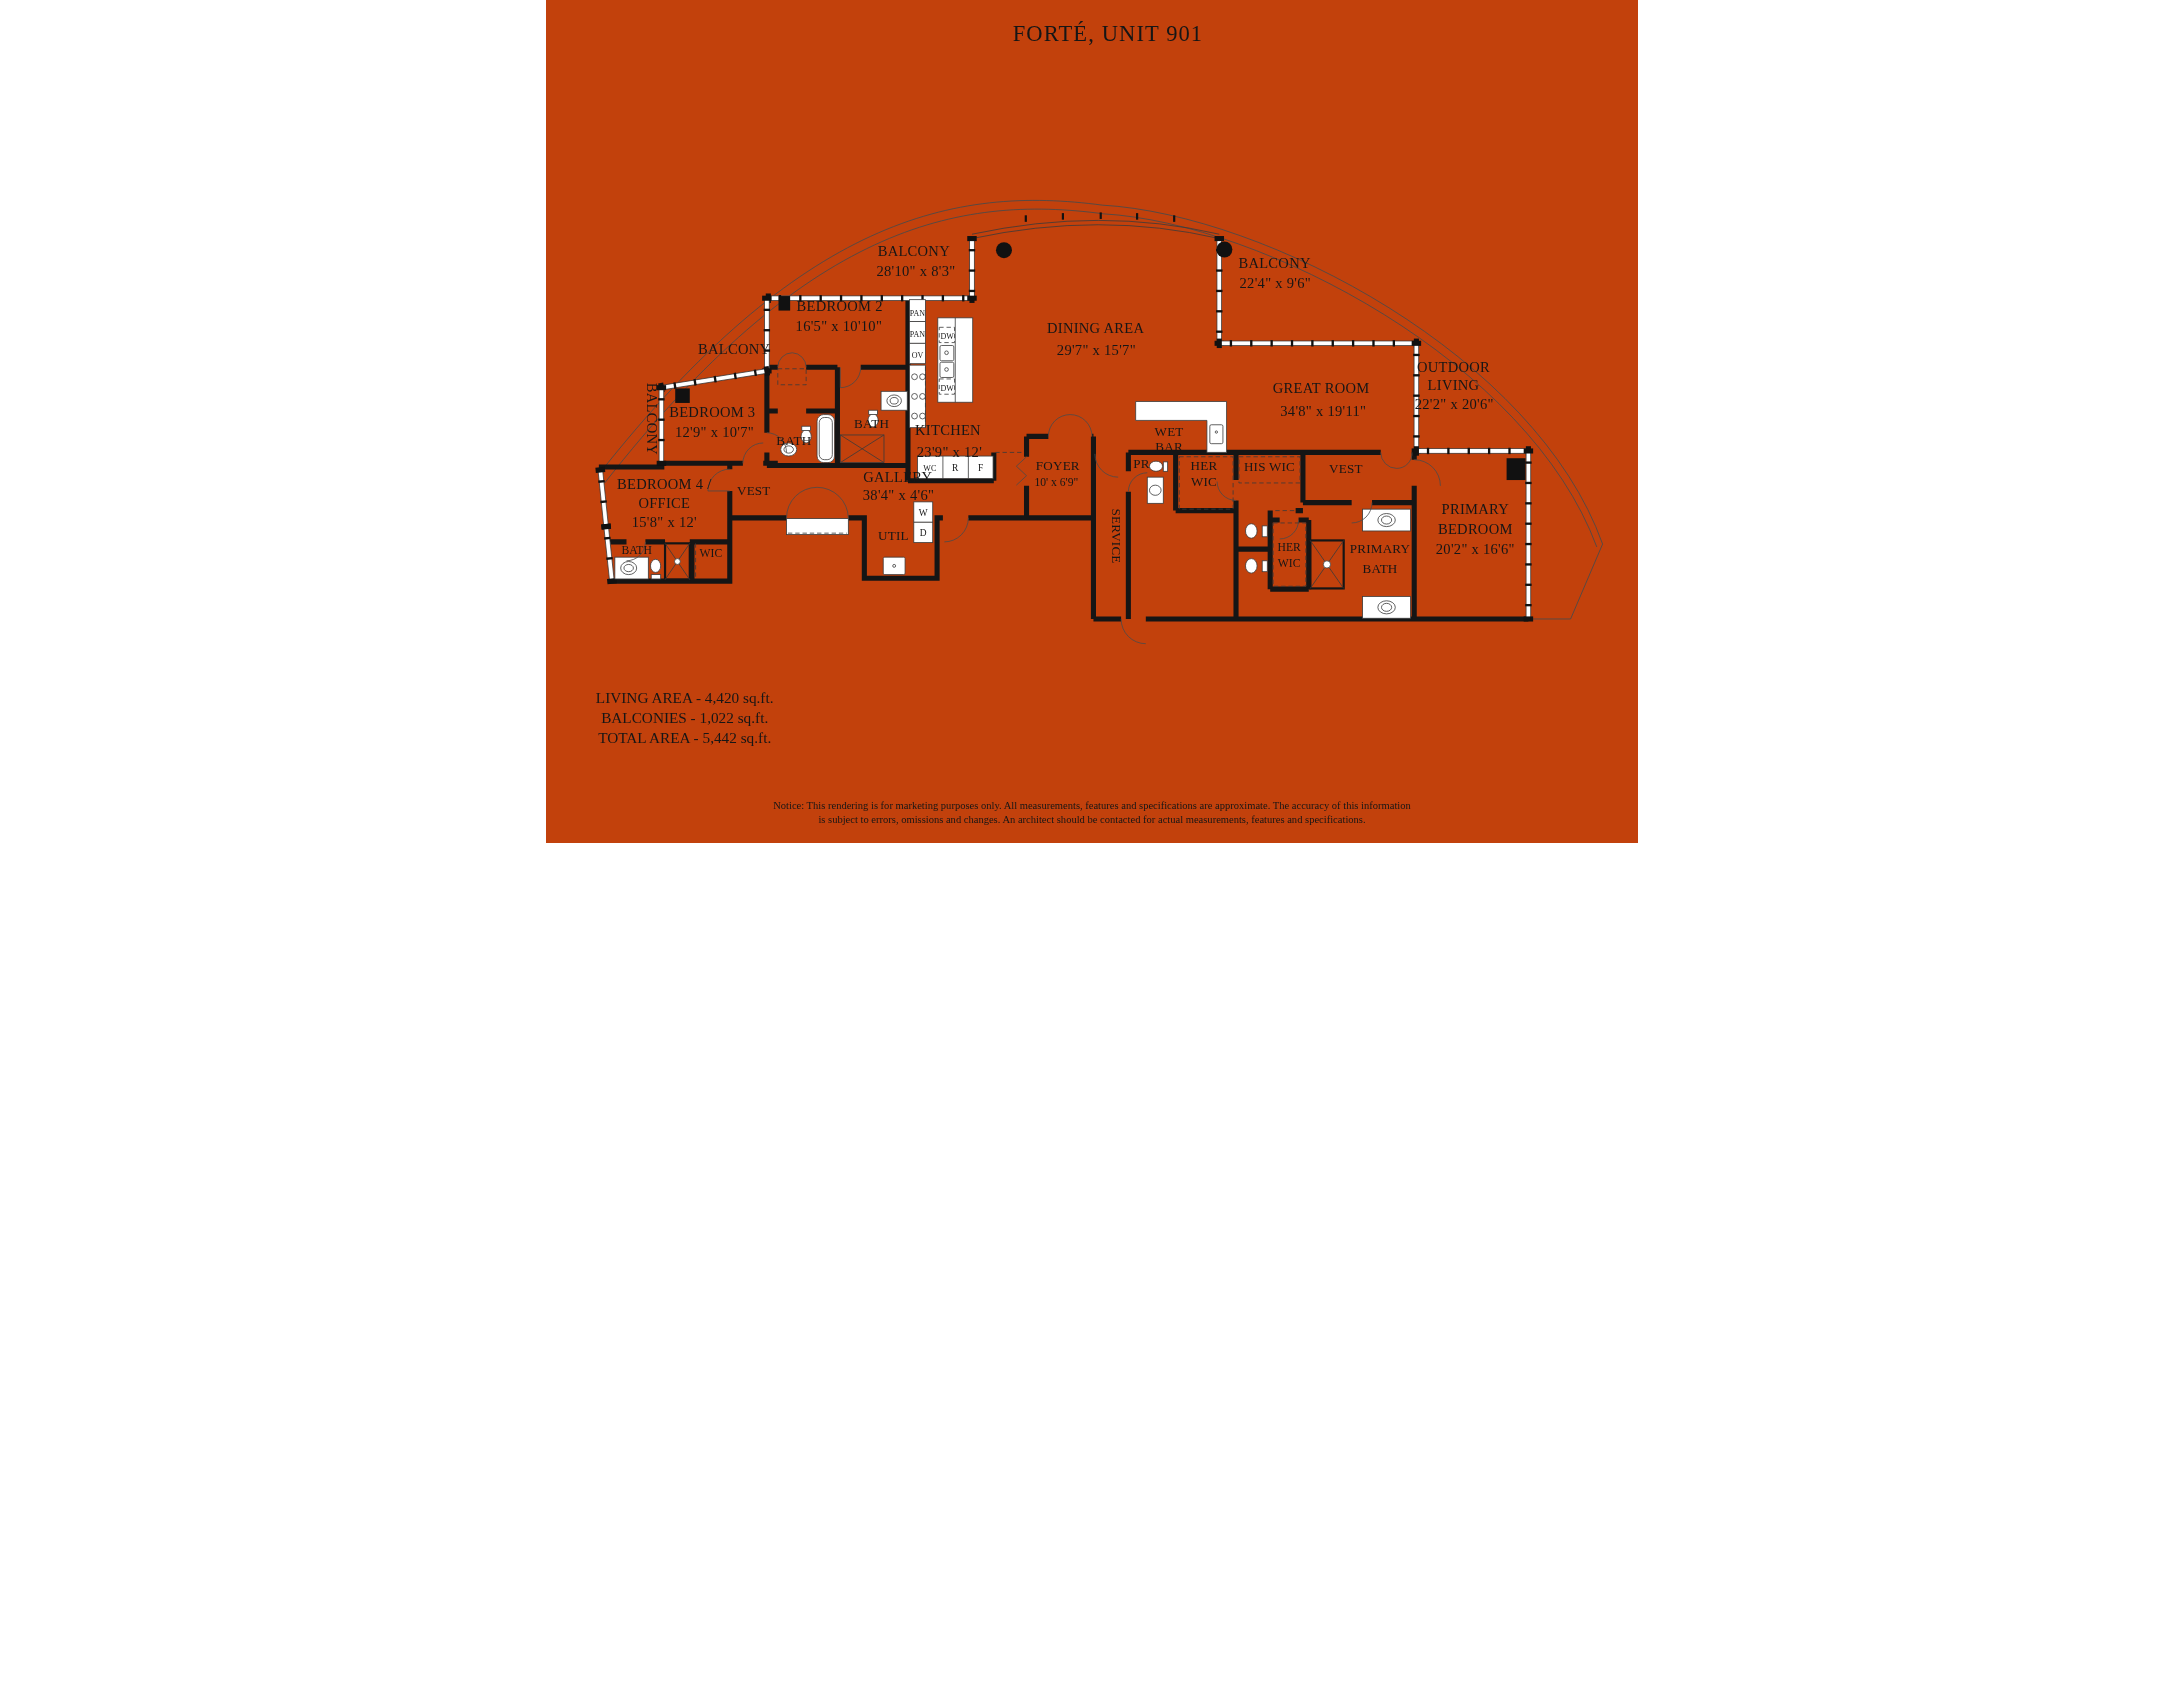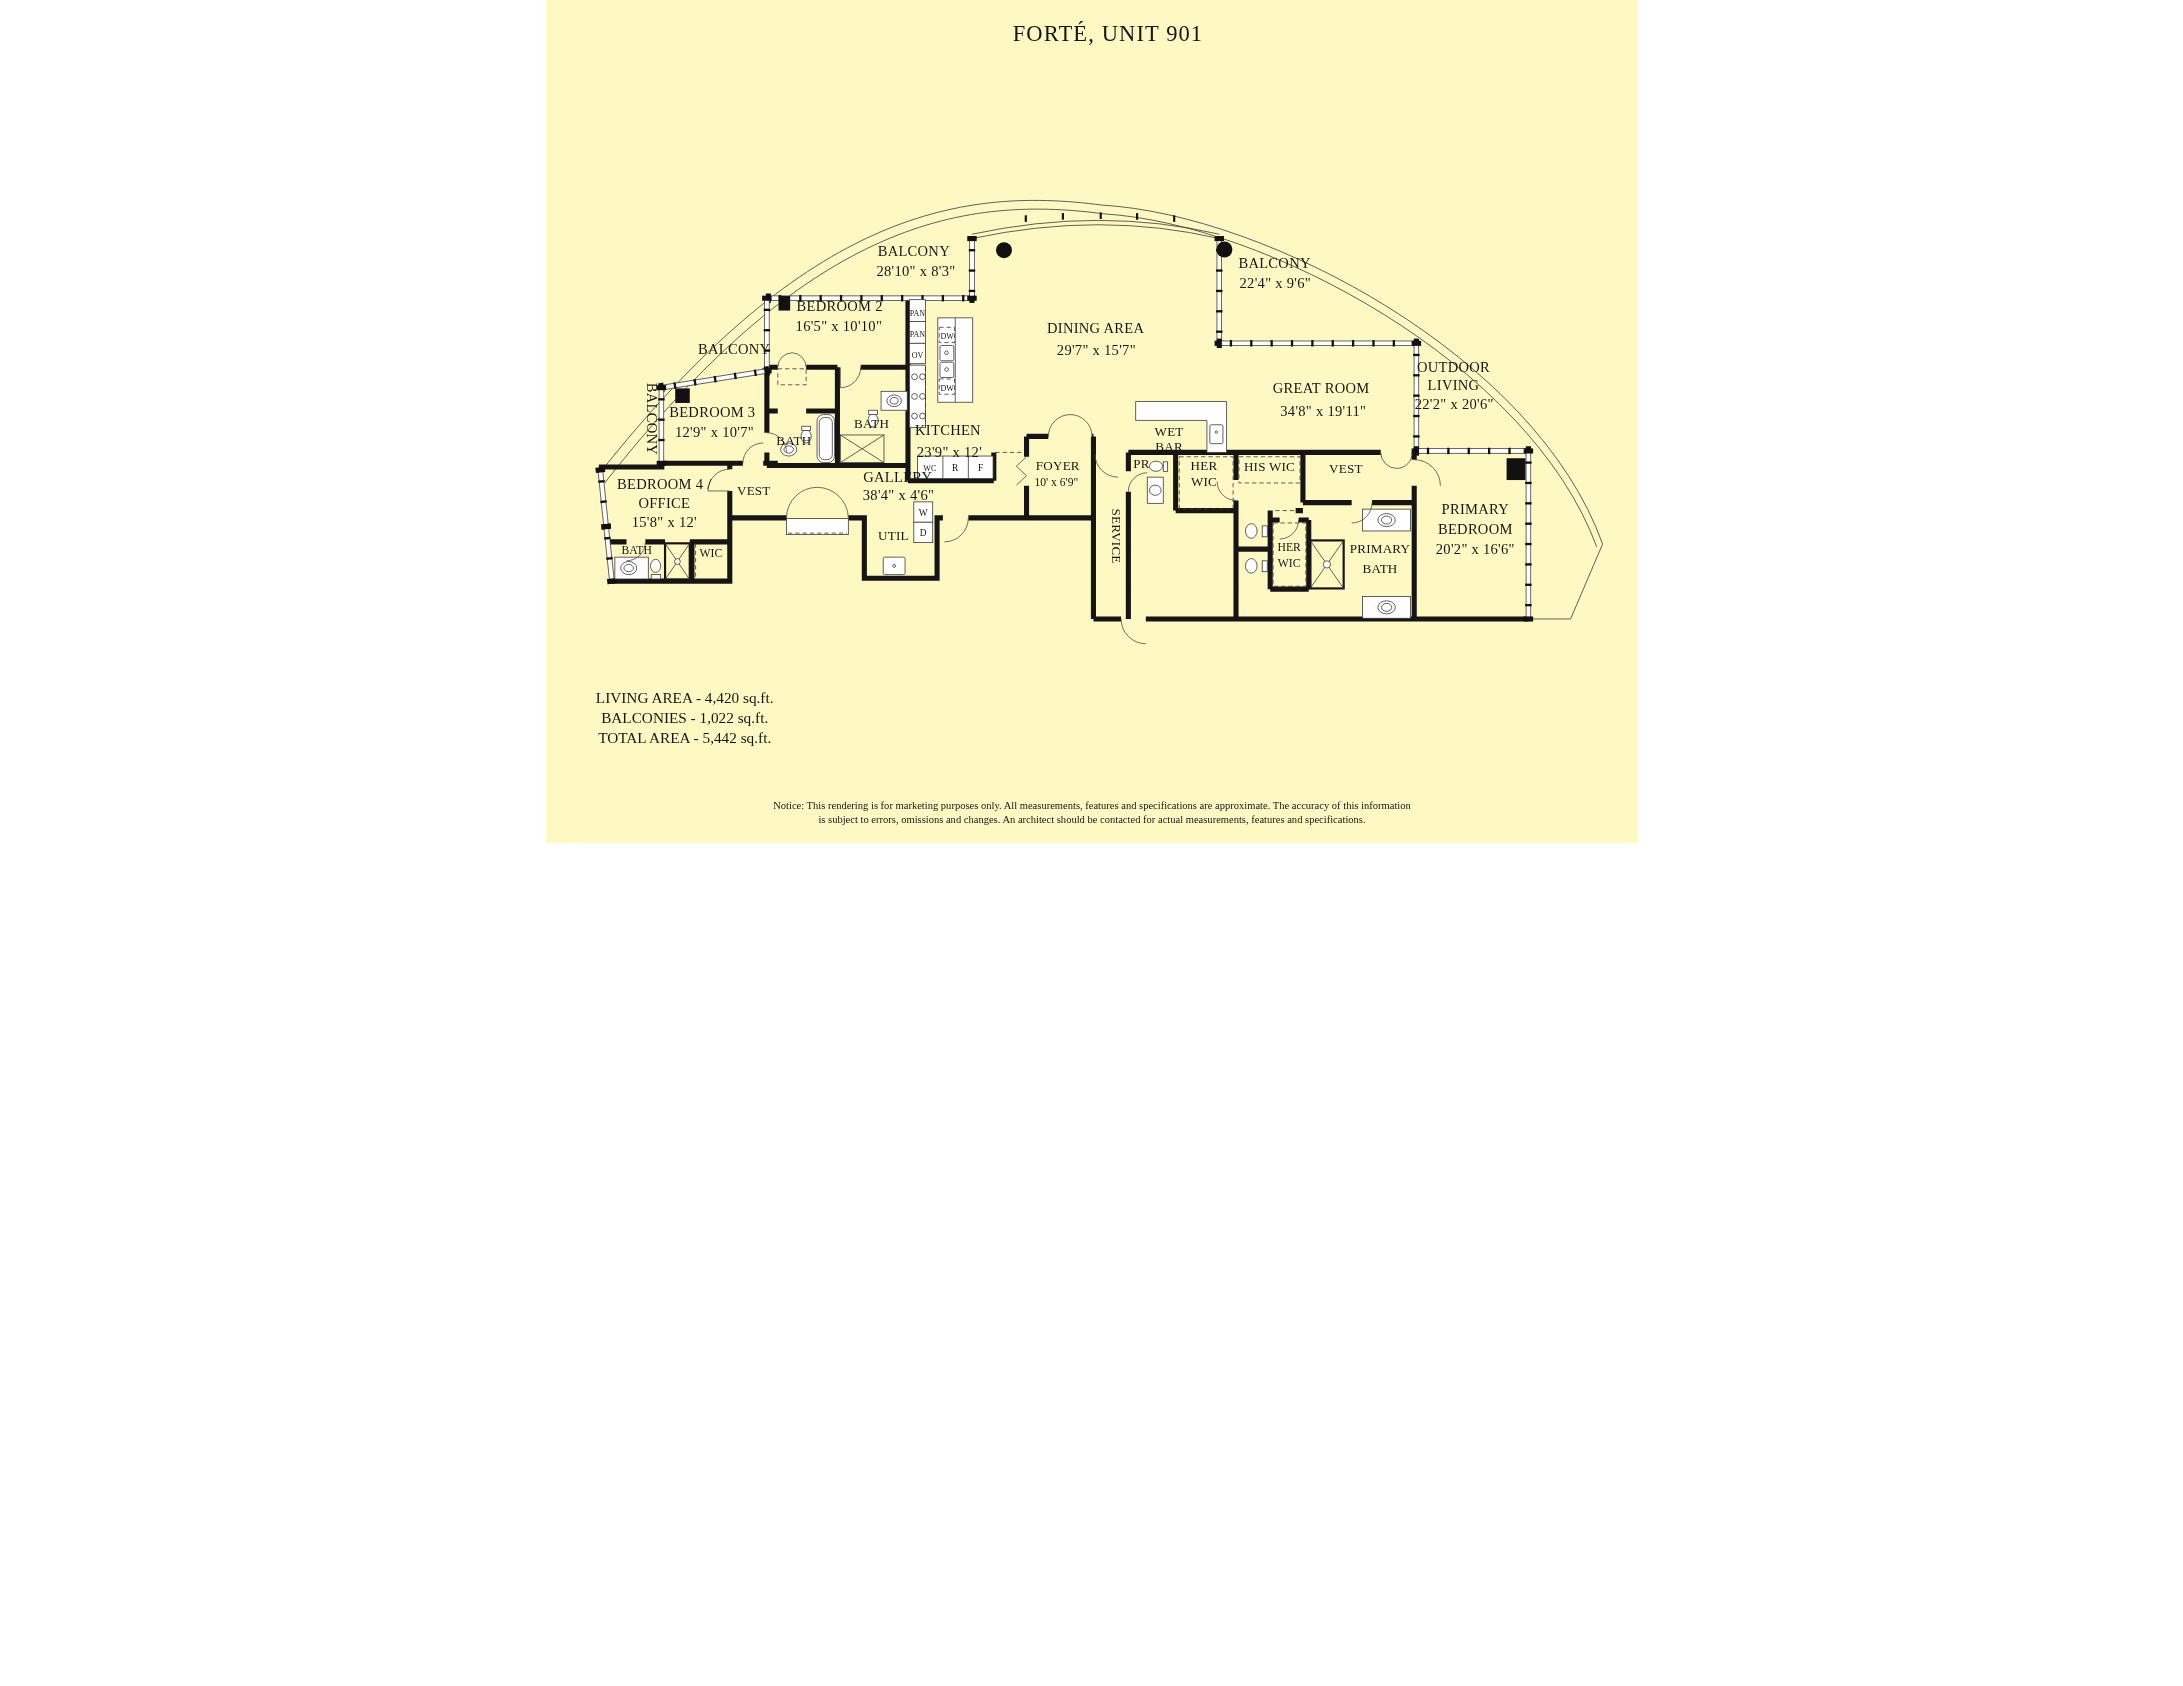--- a/index.html
+++ b/index.html
@@ -1,16 +1,16 @@
 <!DOCTYPE html>
 <html style="font-size:11.6px"><head>
 <meta charset="utf-8">
 <style>
   html,body{margin:0;padding:0;background:#ffffff;}
-  .plan{position:relative;width:1092px;height:843px;margin:0 auto;background:#fef9c3;
+  .plan{position:relative;width:1092px;height:843px;margin:0 auto;background:#c2410c;
         font-family:"Liberation Serif","DejaVu Serif",serif;}
   svg{display:block}
   text{fill:#161616;text-anchor:middle;font-family:"Liberation Serif","DejaVu Serif",serif;}
   .ttl{font-size:31px;letter-spacing:1.5px;}
   .rl{font-size:20px;letter-spacing:.4px;}
   .rm{font-size:18px;letter-spacing:.3px;}
   .rs{font-size:16px;}
   .ap{font-size:11px;}
   .ap2{font-size:13px;}
   .stats{font-size:21px;}

